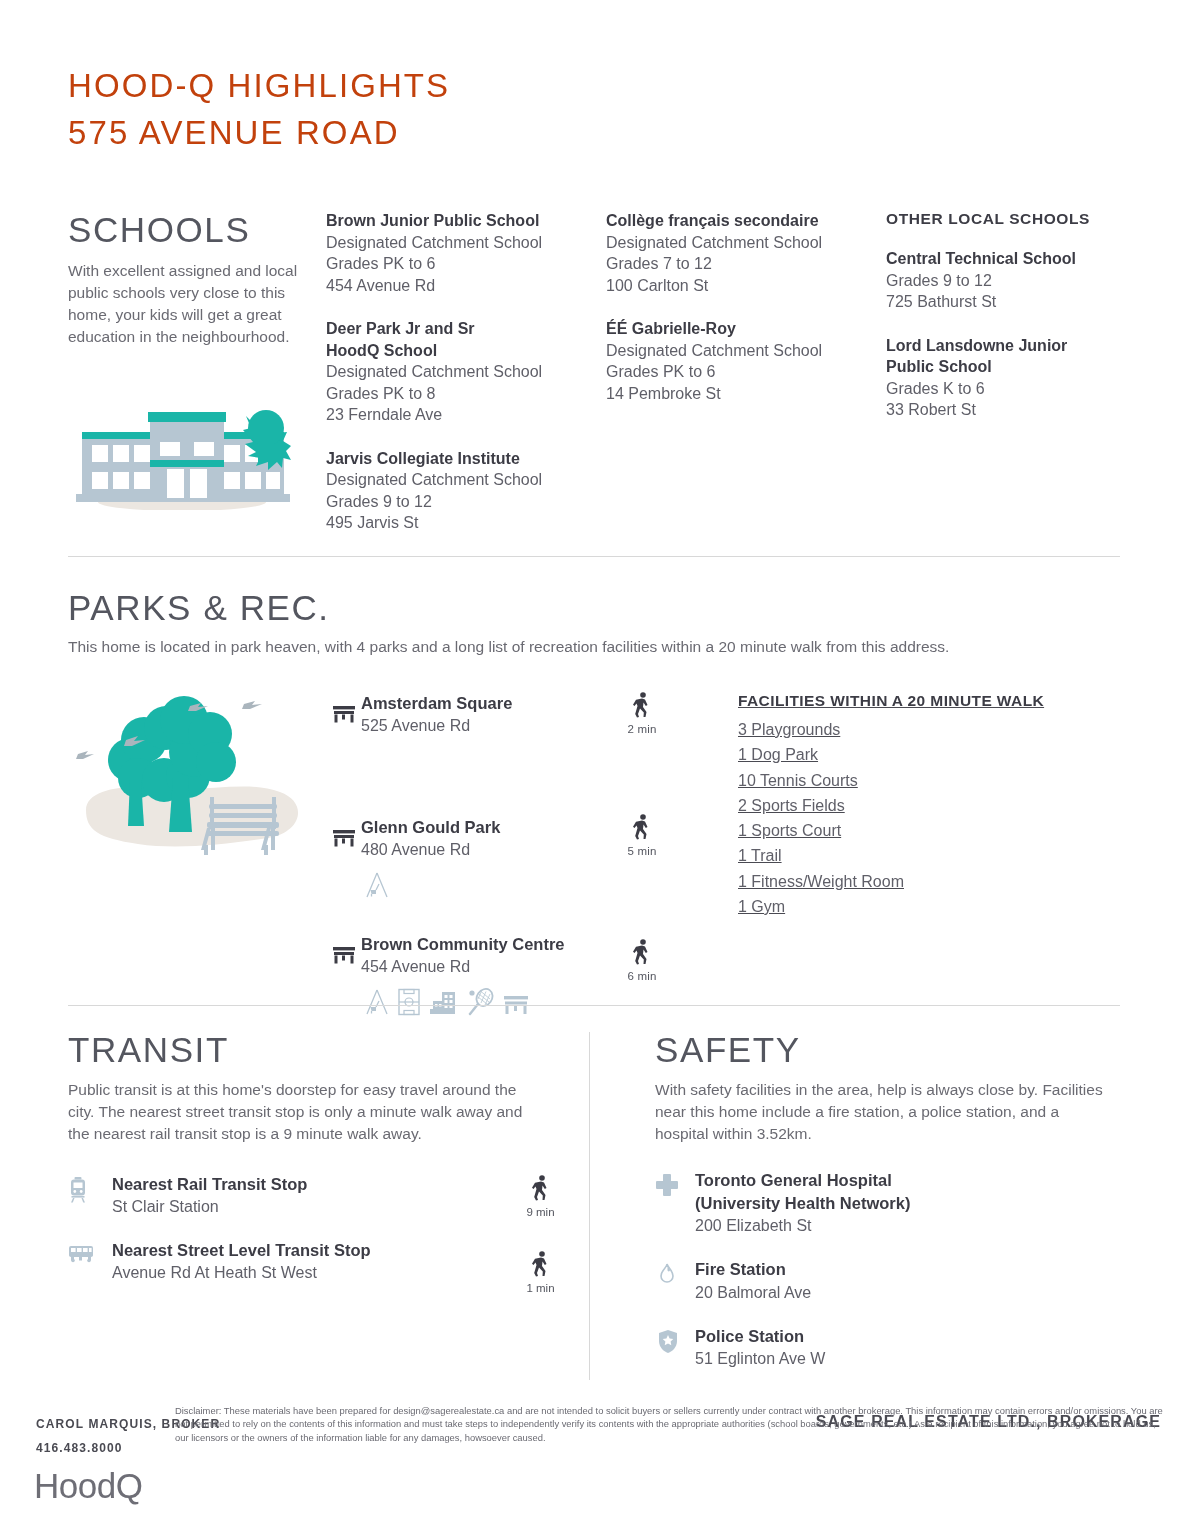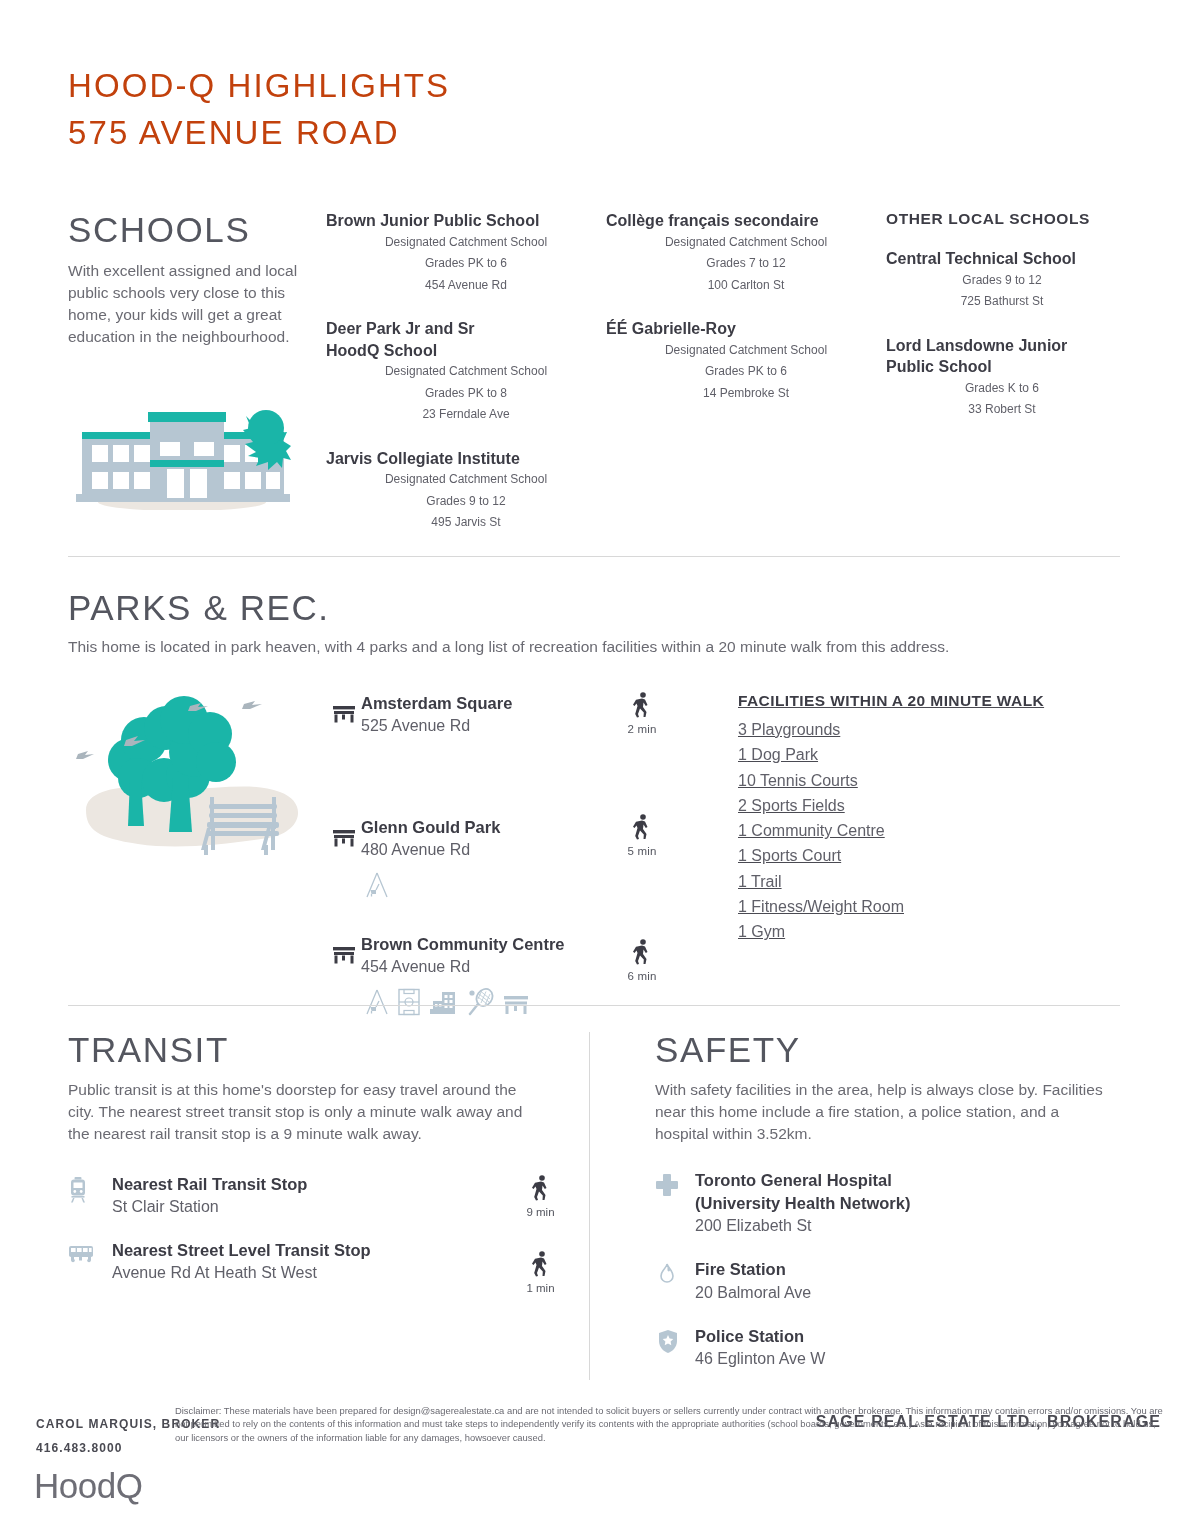--- a/index.html
+++ b/index.html
@@ -33,21 +33,21 @@
   .schools-grid { display: flex; }
   .col-intro { width: 258px; padding-right: 16px; }
   .col-intro .sect-title { margin-bottom: 10px; }
   .col-intro .sect-lead { width: 240px; }
   .school-illus { margin-top: 50px; }
   .col-schools { width: 280px; }
   .col-schools.c2 { width: 280px; }
   .col-schools.c3 { width: 232px; }
   .sch { margin-bottom: 22px; }
   .sch-name { font-weight: bold; font-size: 16px; color: #3c3c45; line-height: 21.5px; }
-  .sch-line { font-size: 12px; color: #5f5f68; line-height: 21.5px; font-weight: 400; text-align: center; }
+  .sch-line { font-size: 16px; color: #5f5f68; line-height: 21.5px; font-weight: 400; }
   .other-head {
     font-weight: bold; font-size: 15.5px; letter-spacing: .6px;
     color: #3c3c45; text-transform: uppercase; margin-bottom: 20px;
   }
 
   
   .divider { position: absolute; left: 68px; width: 1052px; height: 1px; background: #d8d8d8; }
 
   
   #parks { position: absolute; left: 68px; top: 588px; width: 1052px; }
@@ -419,21 +419,20 @@
           <div class="mins">6 min</div>
         </div>
       </div>
 
       <div class="park-fac-col">
         <div class="fac-head">FACILITIES WITHIN A 20 MINUTE WALK</div>
         <div class="fac-item">3 Playgrounds</div>
         <div class="fac-item">1 Dog Park</div>
         <div class="fac-item">10 Tennis Courts</div>
         <div class="fac-item">2 Sports Fields</div>
-        <div class="fac-item">1 Community Centre</div>
         <div class="fac-item">1 Sports Court</div>
         <div class="fac-item">1 Trail</div>
         <div class="fac-item">1 Fitness/Weight Room</div>
         <div class="fac-item">1 Gym</div>
       </div>
     </div>
   </div>
 
   <div class="divider" style="top:1005px"></div>
   <div class="vsep"></div>
@@ -536,21 +535,21 @@
 
         <div class="safe-row" style="margin-top:4px">
           <div class="safe-ico" style="padding-left:3px">
             <svg width="20" height="25" viewBox="0 0 20 25" fill="#b6c6d2">
                 <path d="M10 1 L19 4 V12 C19 18, 14.5 22.5, 10 24 C5.5 22.5, 1 18, 1 12 V4 Z"></path>
                 <path d="M10 6 L11.6 9.4 L15.3 9.9 L12.6 12.5 L13.3 16.2 L10 14.4 L6.7 16.2 L7.4 12.5 L4.7 9.9 L8.4 9.4 Z" fill="#ffffff"></path>
               </svg>
           </div>
           <div class="safe-txt">
             <div class="safe-name">Police Station</div>
-            <div class="safe-addr">46 Eglinton Ave W</div>
+            <div class="safe-addr">51 Eglinton Ave W</div>
           </div>
         </div>
       </div>
     </div>
 
   </div>
 
   <div class="footer-left">
     <div class="fl">CAROL MARQUIS, BROKER</div>
     <div class="fl">416.483.8000</div>

